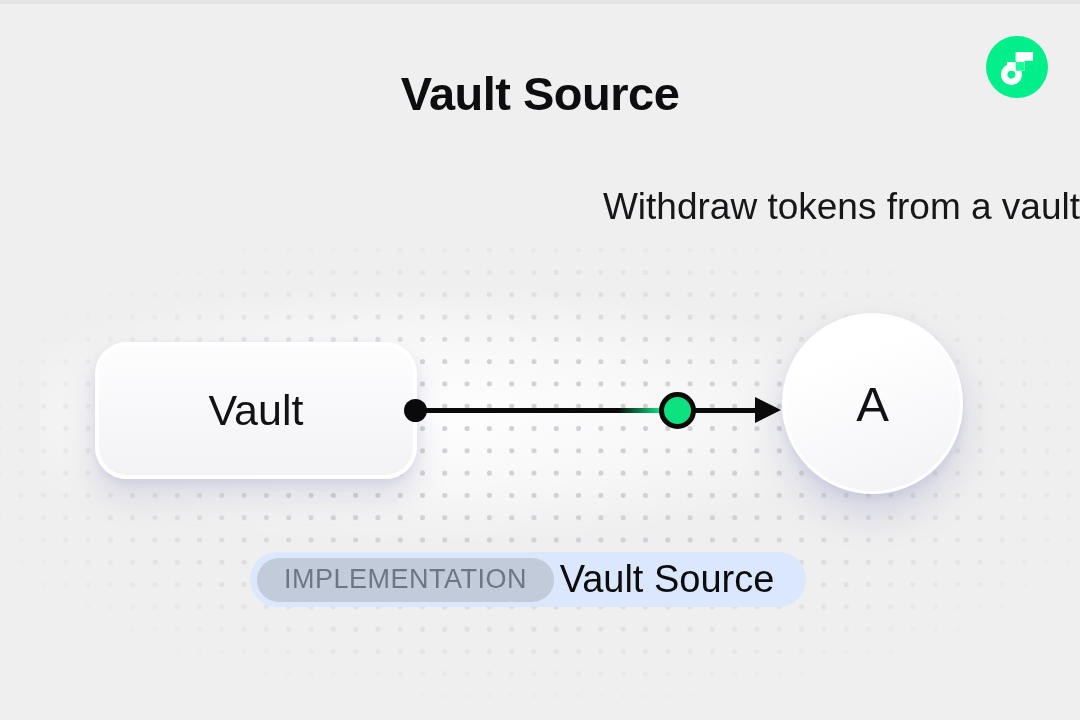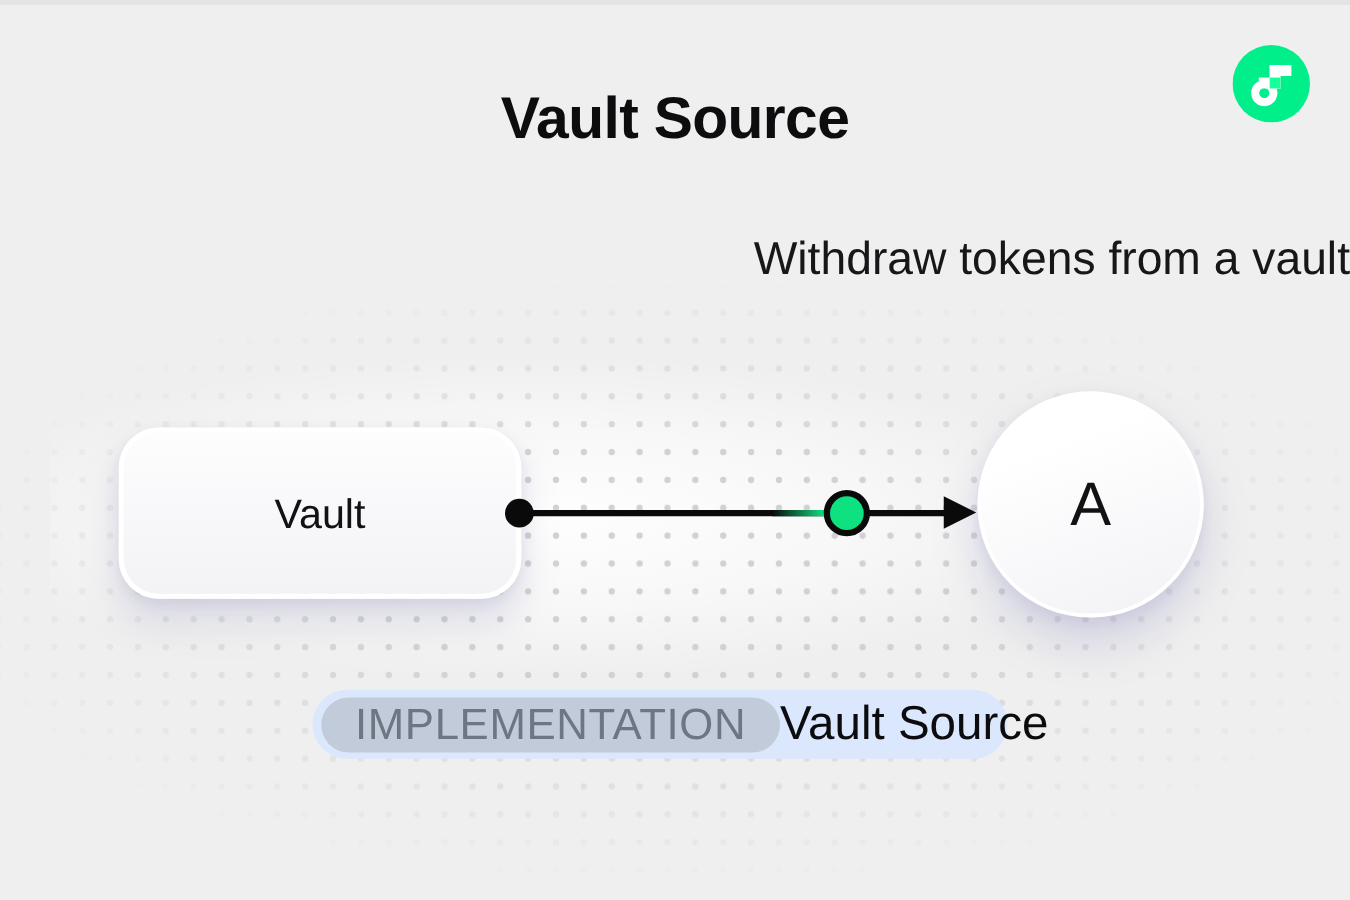--- a/index.html
+++ b/index.html
@@ -56,21 +56,21 @@
   .node-vault {
     position:absolute; left:95px; top:338px; width:322px; height:137px;
     box-sizing:border-box;
     background: linear-gradient(180deg, #fdfdfe 0%, #f3f3f6 100%);
     border:4px solid #ffffff;
     border-radius:32px;
     box-shadow: 0 18px 30px rgba(125,125,175,0.22), 0 4px 10px rgba(125,125,175,0.12);
     display:flex; align-items:center; justify-content:center;
     z-index:4;
   }
-  .node-vault .label { font-size:33px; color:#121214; }
+  .node-vault .label { font-size:43px; color:#121214; }
 
   
   .node-a {
     position:absolute; left:782px; top:309px; width:181px; height:181px;
     box-sizing:border-box;
     background: linear-gradient(160deg, #ffffff 25%, #f2f2f6 100%);
     border:3px solid rgba(255,255,255,0.95);
     border-radius:50%;
     box-shadow: 0 20px 36px rgba(125,125,185,0.26), 0 4px 10px rgba(125,125,185,0.12);
     display:flex; align-items:center; justify-content:center;
@@ -117,21 +117,21 @@
     padding:0 26px 0 7px;
     z-index:4;
   }
   .badge .tag {
     background:#c2cbd9;
     color:#6f7683;
     height:44px;
     border-radius:22px;
     display:flex; align-items:center;
     padding:0 27px;
-    font-size:35px;
+    font-size:27px;
     letter-spacing:0.5px;
     white-space:nowrap;
   }
   .badge .badge-label {
     flex:1;
     text-align:center;
     font-size:38px;
     color:#0c0c0e;
     white-space:nowrap;
   }

